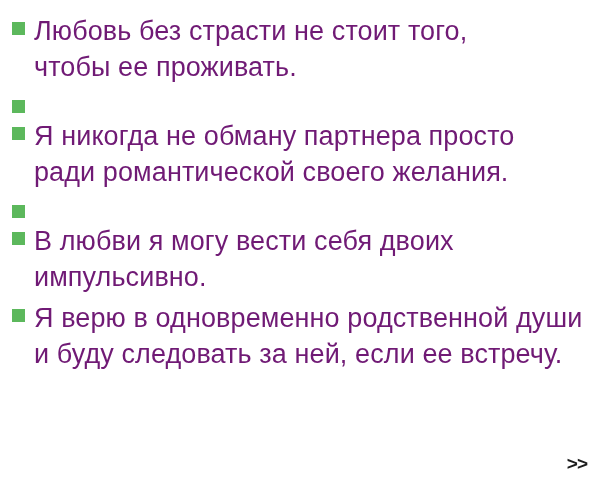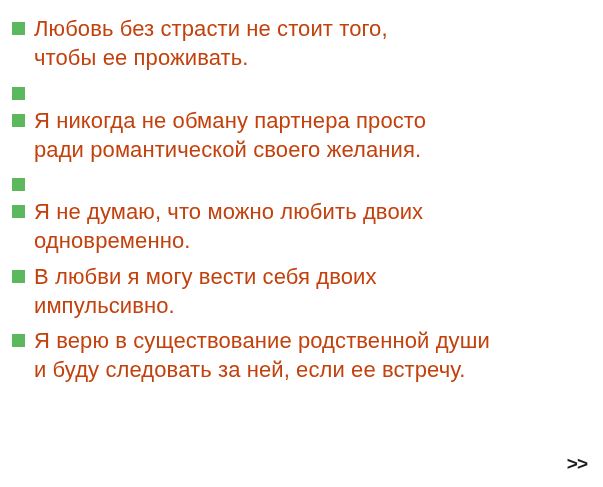--- a/index.html
+++ b/index.html
@@ -33,24 +33,24 @@
   }
   .bullet {
     flex: 0 0 auto;
     width: 13px;
     height: 13px;
     background: #5cb85c;
     margin-top: 8px;
     margin-right: 9px;
   }
   .text {
-    font-size: 22px;
+    font-size: 27px;
     line-height: 1.33;
     letter-spacing: 0.1px;
-    color: #c2410c;
+    color: #701a75;
     white-space: pre-line;
   }
   .more {
     position: absolute;
     right: 16px;
     bottom: 12px;
     font-size: 19px;
     font-weight: bold;
     color: #1c1c1c;
     letter-spacing: -1px;
@@ -72,28 +72,23 @@
     <li class="item">
       <span class="bullet"></span>
       <span class="text">Я никогда не обману партнера просто
 ради романтической своего желания.</span>
     </li>
     <li class="item">
       <span class="bullet"></span>
     </li>
     <li class="item">
       <span class="bullet"></span>
-      <span class="text">Я не думаю, что можно любить двоих
-одновременно.</span>
-    </li>
-    <li class="item">
-      <span class="bullet"></span>
       <span class="text">В любви я могу вести себя двоих
 импульсивно.</span>
     </li>
     <li class="item">
       <span class="bullet"></span>
-      <span class="text">Я верю в существование родственной души
+      <span class="text">Я верю в одновременно родственной души
 и буду следовать за ней, если ее встречу.</span>
     </li>
   </ul>
   <div class="more">&gt;&gt;</div>
 </div>
 
 </body></html>

